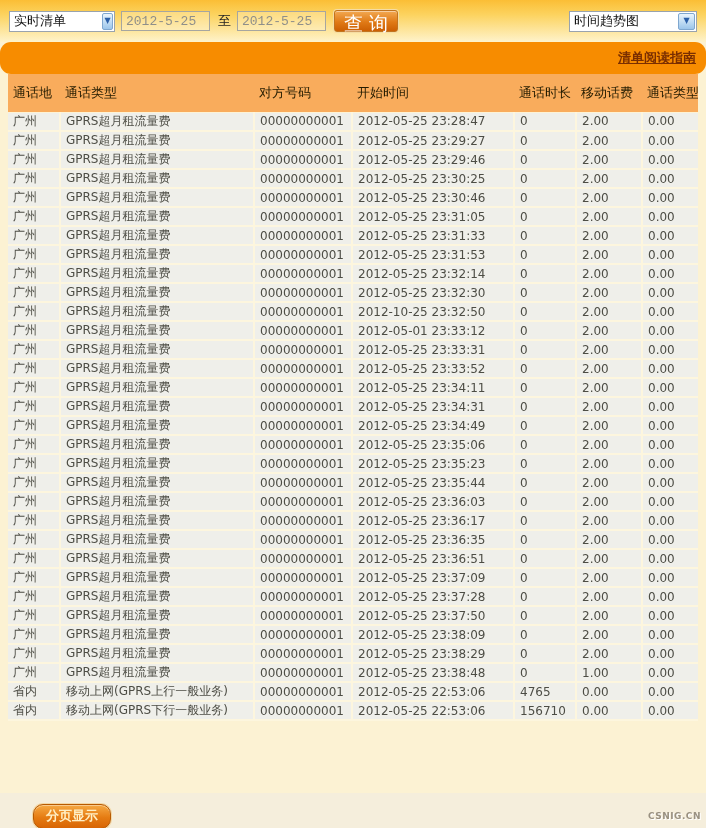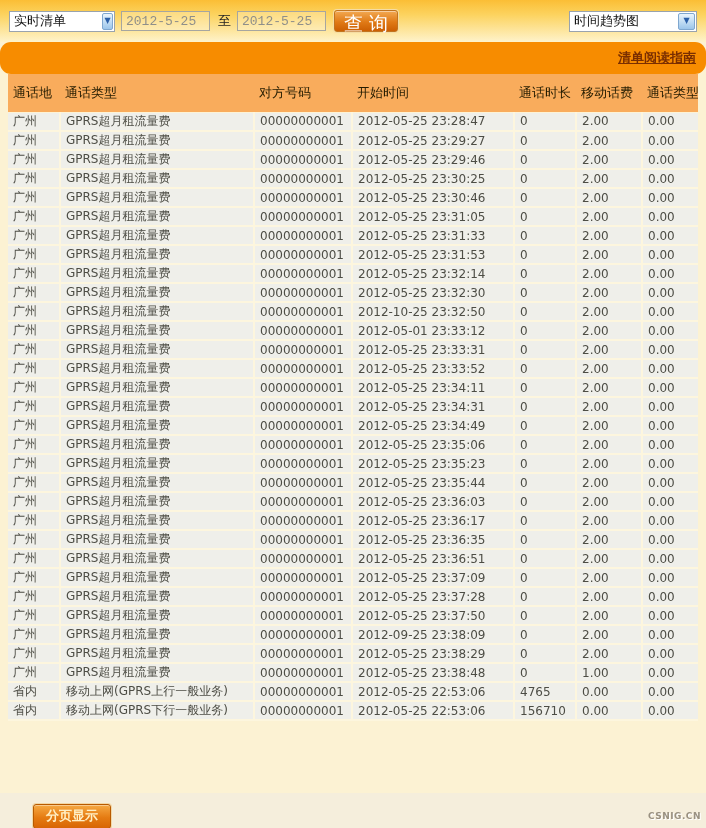--- a/index.html
+++ b/index.html
@@ -91,21 +91,21 @@
   
   .footer {
     position:absolute; left:0; right:0; bottom:0; top:793px;
     background:#F5EEDC;
   }
   .page-btn {
     position:absolute; left:33px; top:11px;
     background:linear-gradient(180deg,#F6A943 0%,#E57B12 55%,#D86504 100%);
     border:1px solid #B85A00;
     box-shadow:0 0 0 1px #F2D8A8, inset 0 1px 0 rgba(255,255,255,.4);
-    border-radius:3px;
+    border-radius:10px;
     color:#FFEFC4; font-size:13px; font-weight:bold;
     padding:2px 12px 3px 12px;
     cursor:pointer;
     font-family:"DejaVu Sans","Liberation Sans",sans-serif;
   }
   .watermark {
     position:absolute; right:5px; bottom:7px;
     font-size:9px; font-weight:bold; letter-spacing:.5px;
     color:#9A9181; text-shadow:1px 1px 0 #FFFFFF;
   }
@@ -394,21 +394,21 @@
         <td>00000000001</td>
         <td>2012-05-25 23:37:50</td>
         <td>0</td>
         <td>2.00</td>
         <td>0.00</td>
       </tr>
       <tr>
         <td>广州</td>
         <td>GPRS超月租流量费</td>
         <td>00000000001</td>
-        <td>2012-09-25 23:38:09</td>
+        <td>2012-05-25 23:38:09</td>
         <td>0</td>
         <td>2.00</td>
         <td>0.00</td>
       </tr>
       <tr>
         <td>广州</td>
         <td>GPRS超月租流量费</td>
         <td>00000000001</td>
         <td>2012-05-25 23:38:29</td>
         <td>0</td>

